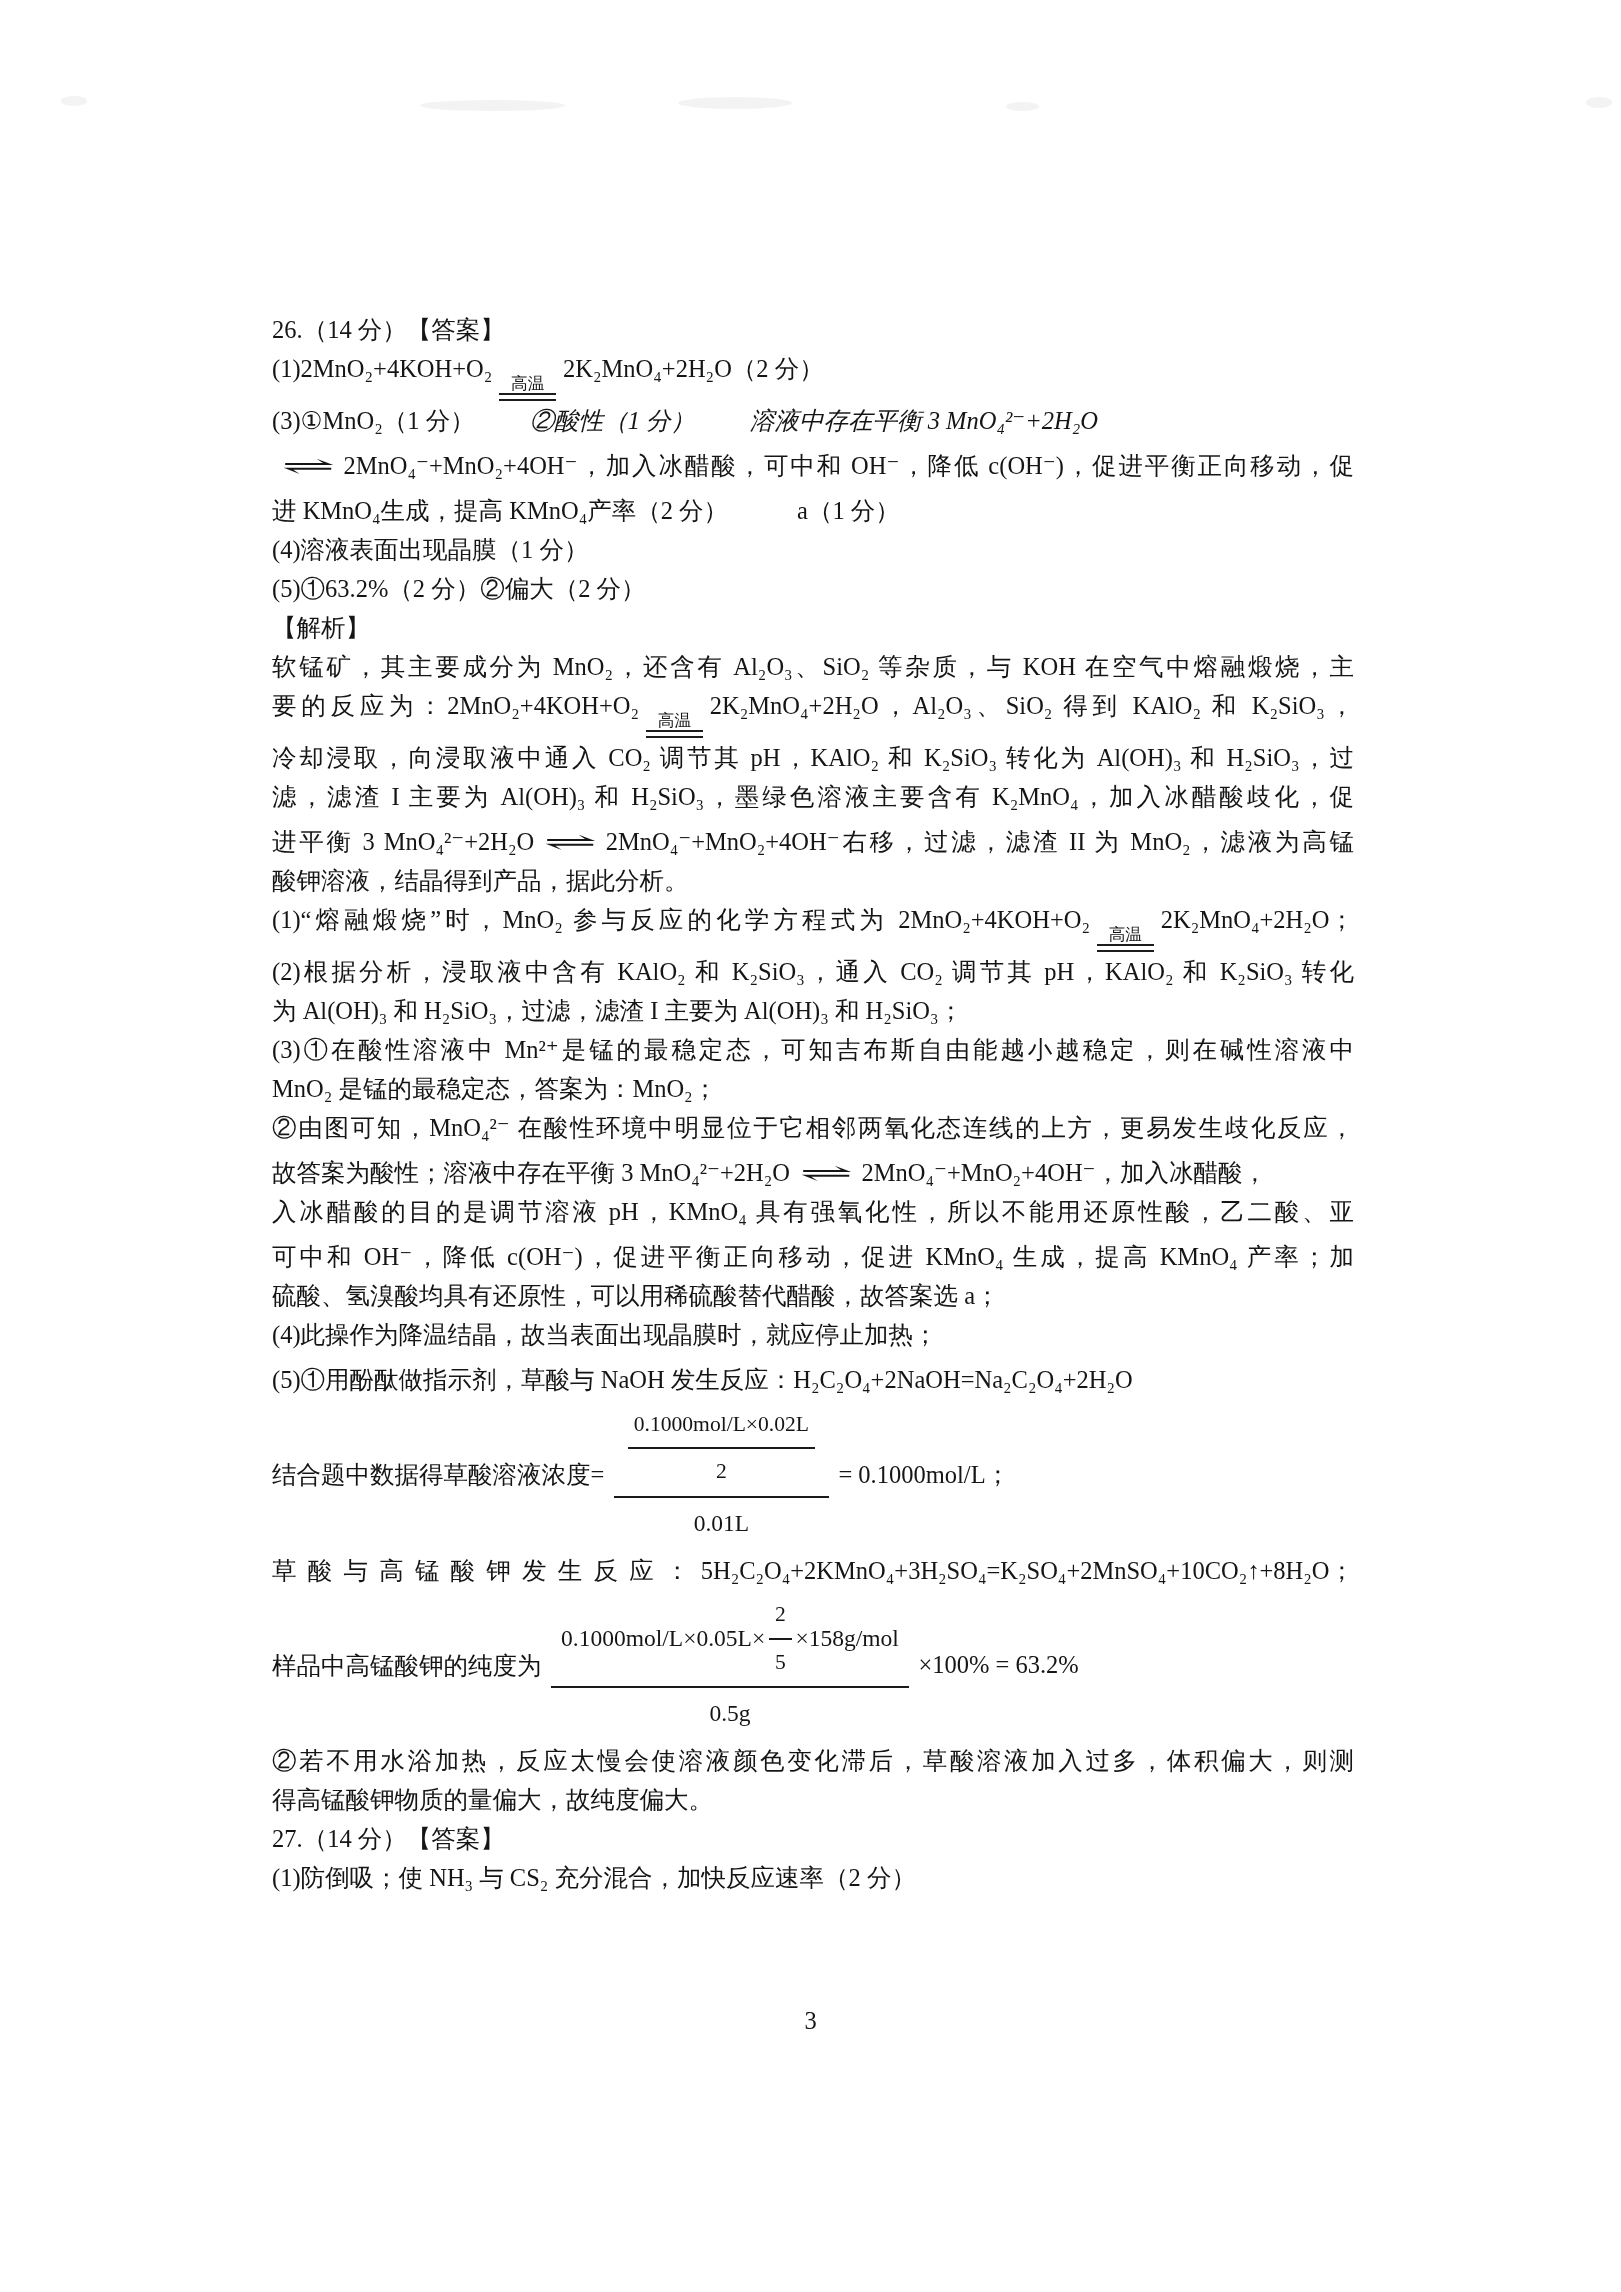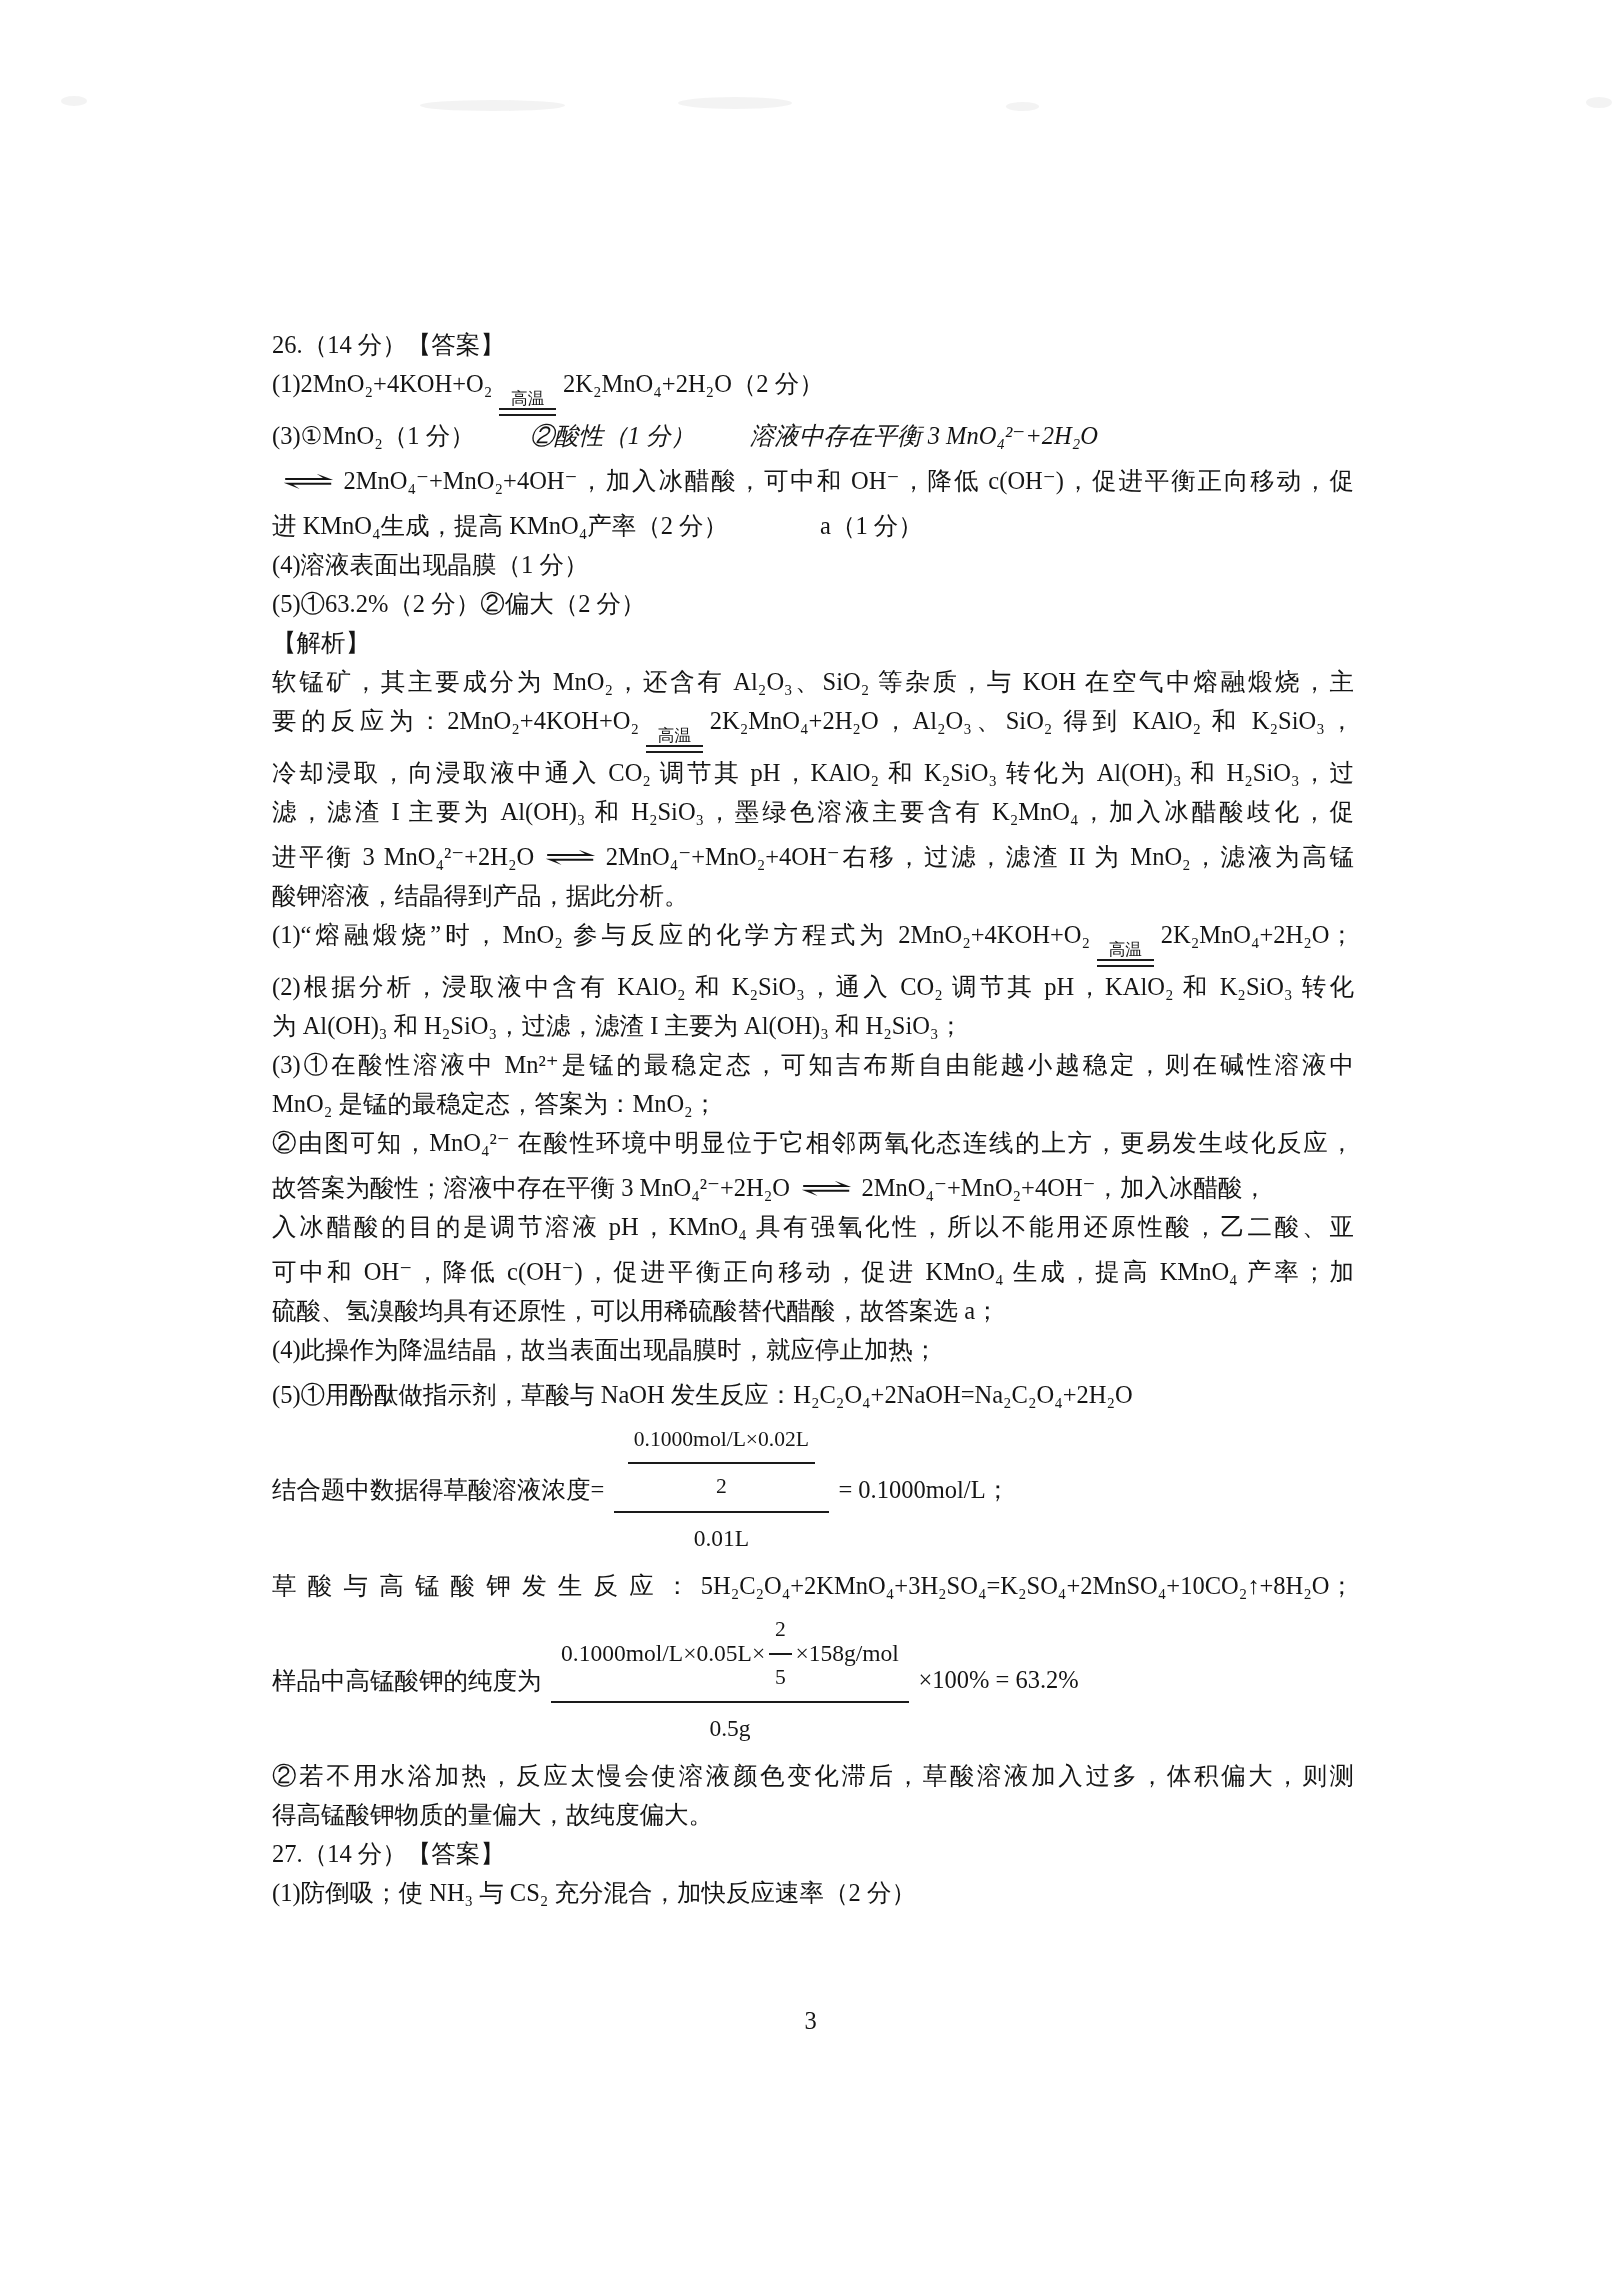--- a/index.html
+++ b/index.html
@@ -6,30 +6,30 @@
   body{
     width:1621px;height:2293px;
     background:#ffffff;
     position:relative;
     overflow:hidden;
     font-family:"Liberation Serif","DejaVu Serif",serif;
     color:#151515;
   }
   .scan-artifact{position:absolute;background:rgba(80,80,80,.07);border-radius:50%;}
   .content{
-    position:absolute;left:272px;top:325px;width:1082px;
+    position:absolute;left:272px;top:310px;width:1082px;
   }
   .ln{
     font-size:24.5px;line-height:39px;min-height:39px;
     white-space:normal;
   }
   .fill{text-align:justify;text-align-last:justify;}
   .mt6{margin-top:5.9px;}
   .gap56{margin-left:55px;font-style:italic;}
-  .gap170{margin-left:92px;}
+  .gap170{margin-left:69px;}
   .gap180{}
 
   
   .cond{
     display:inline-flex;flex-direction:column;align-items:center;
     margin:0 6.9px;vertical-align:-11.8px;
   }
   .cond-label{font-size:16.7px;line-height:18.6px;}
   .cond-bar{
     width:57px;height:7.8px;box-sizing:border-box;

